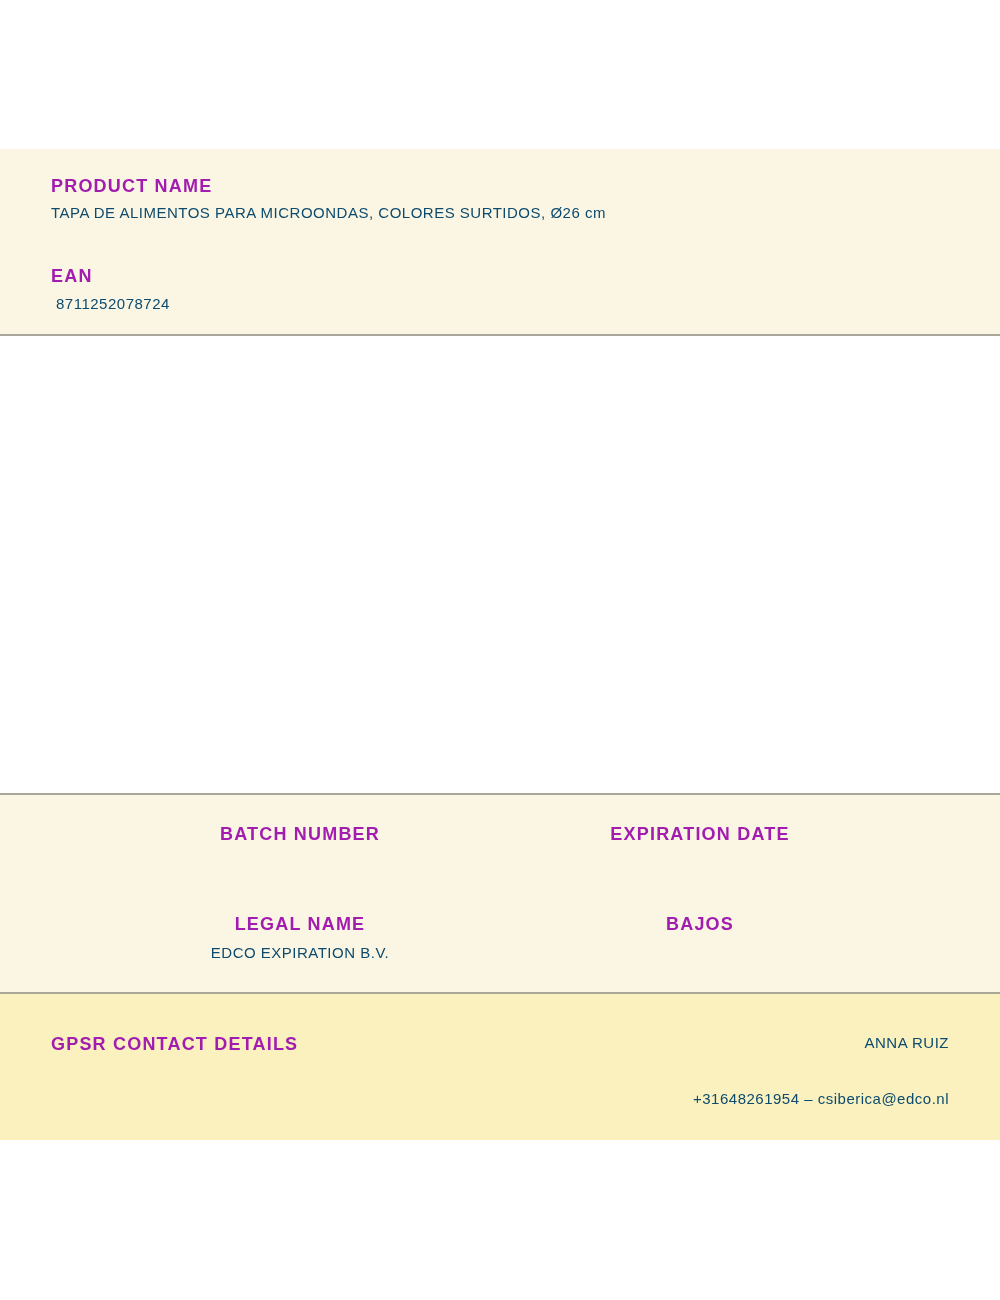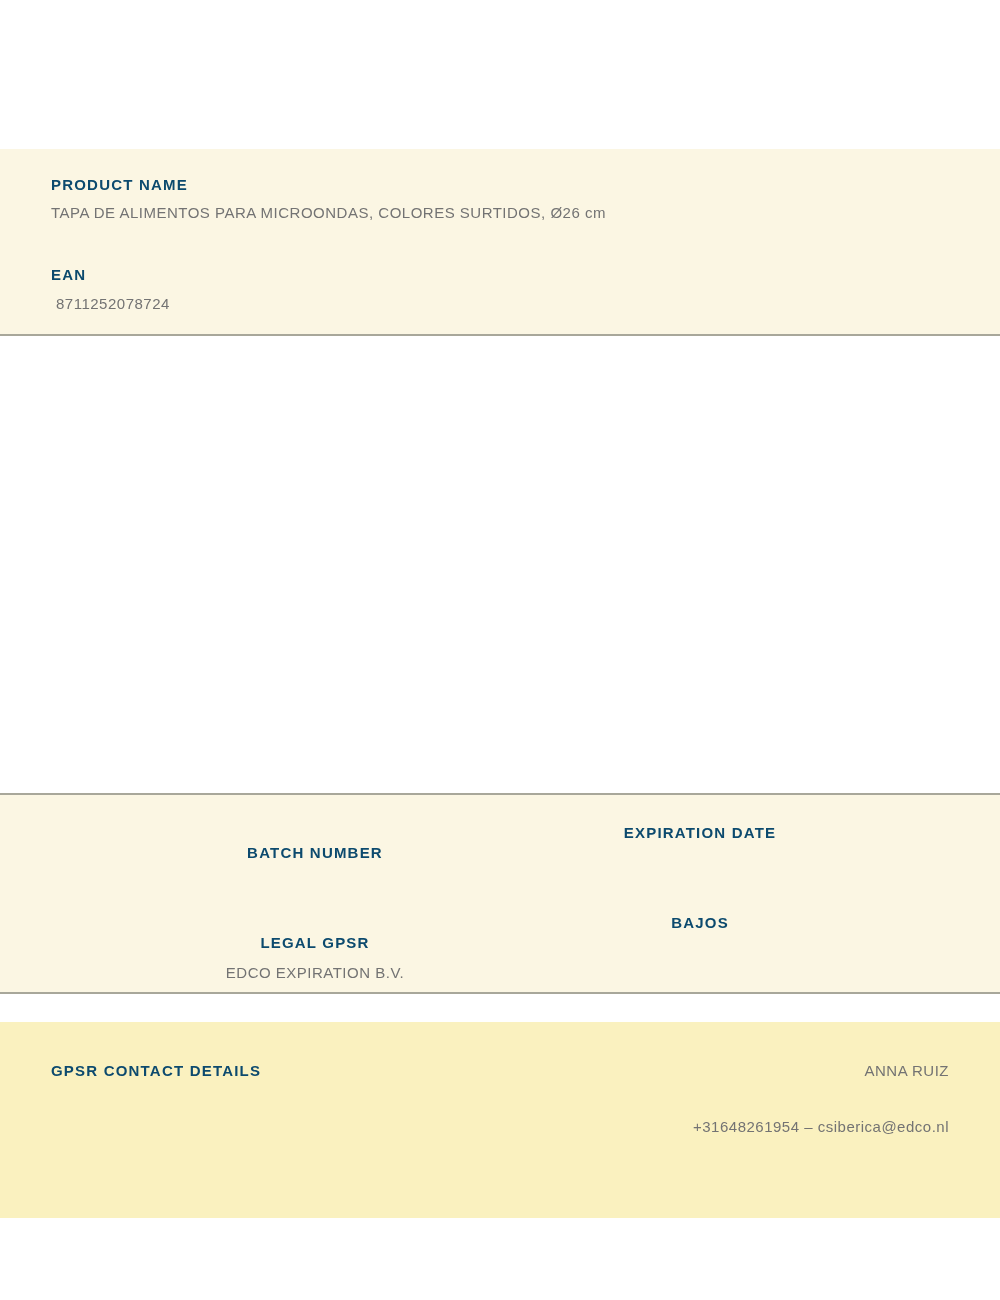--- a/index.html
+++ b/index.html
@@ -24,49 +24,48 @@
   }
   .sec-batch {
     top: 793px;
     height: 201px;
     background: #FBF6E3;
     border-top: 2px solid #A8A79A;
     border-bottom: 2px solid #A8A79A;
   }
   .sec-gpsr {
     top: 994px;
-    height: 196px;
+    height: 146px;
     background: #FAF1BF;
-    margin-top: 28px;
   }
   .lbl {
     font-weight: bold;
-    font-size: 15px;
+    font-size: 18px;
     letter-spacing: 1.2px;
-    color: #0c4a6e;
+    color: #a21caf;
   }
   .val {
     font-weight: normal;
     font-size: 15px;
     letter-spacing: 0.5px;
-    color: #737373;
+    color: #0c4a6e;
   }
   .abs { position: absolute; }
   
   .p-name-lbl  { left: 51px; top: 27px; }
   .p-name-val  { left: 51px; top: 55px; }
   .p-ean-lbl   { left: 51px; top: 117px; }
   .p-ean-val   { left: 56px; top: 146px; }
   
   .col {
     position: absolute;
     width: 400px;
     text-align: center;
   }
-  .col-left  { left: 115px; margin-top: 20px; }
+  .col-left  { left: 100px; }
   .col-right { left: 500px; }
   .row1 { top: 29px; }
   .row1-val { top: 58px; min-height: 20px; }
   .row2 { top: 119px; }
   .row2-val { top: 149px; }
   
   .g-lbl   { left: 51px; top: 40px; }
   .g-right { right: 51px; text-align: center; }
   .g-line1 { top: 40px; }
   .g-line2 { top: 68px; }
@@ -81,21 +80,21 @@
   <div class="abs lbl p-ean-lbl">EAN</div>
   <div class="abs val p-ean-val">8711252078724</div>
 </section>
 
 <section class="section sec-batch">
   <div class="col col-left lbl row1">BATCH NUMBER</div>
   <div class="col col-left val row1-val"></div>
   <div class="col col-right lbl row1">EXPIRATION DATE</div>
   <div class="col col-right val row1-val"></div>
 
-  <div class="col col-left lbl row2">LEGAL GPSR</div>
+  <div class="col col-left lbl row2">LEGAL NAME</div>
   <div class="col col-left val row2-val">EDCO EXPIRATION B.V.</div>
   <div class="col col-right lbl row2">BAJOS</div>
 </section>
 
 <section class="section sec-gpsr">
   <div class="abs lbl g-lbl">GPSR CONTACT DETAILS</div>
   <div class="abs val g-right g-line1">ANNA RUIZ</div>
   <div class="abs val g-right g-line3">+31648261954 – csiberica@edco.nl</div>
 </section>
 

